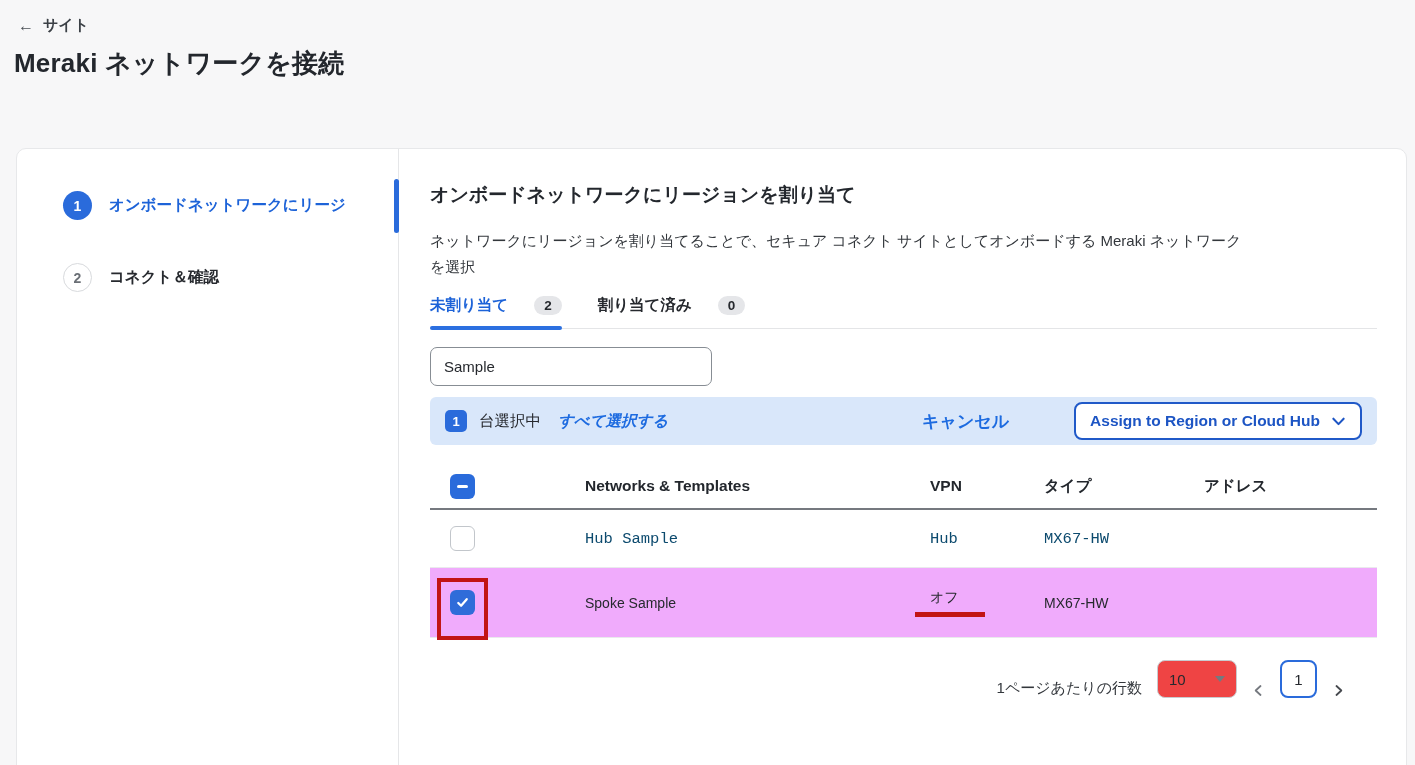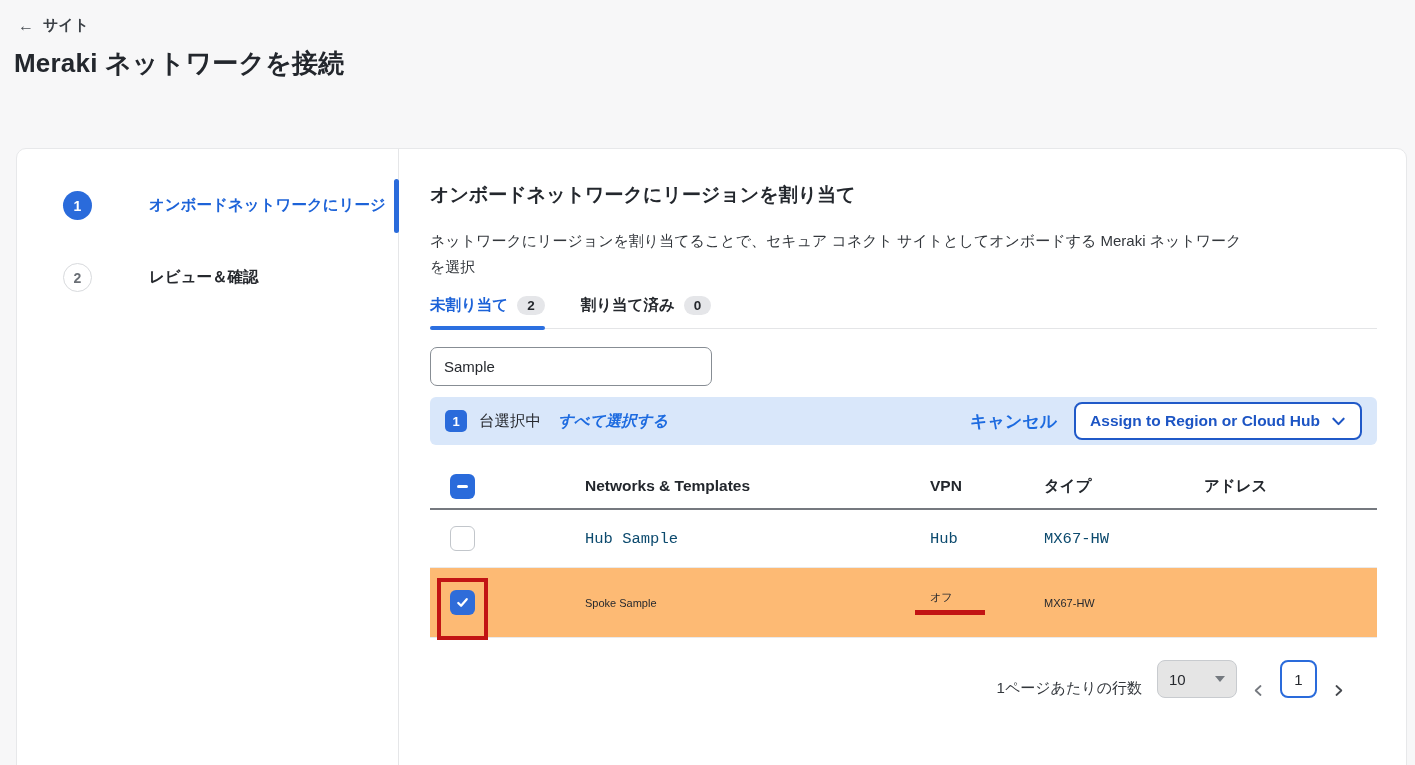--- a/index.html
+++ b/index.html
@@ -33,36 +33,36 @@
   
   .stepper { width:381px; position:relative; padding-top:42px; flex:none; }
   .step { display:flex; align-items:center; gap:17px; padding-left:46px; margin-bottom:43px; cursor:pointer; }
   .step-circle {
     width:29px; height:29px; border-radius:50%; flex:none;
     display:flex; align-items:center; justify-content:center;
     font-size:14px; font-weight:bold;
   }
   .step-circle.on  { background:#2a6bdb; color:#fff; }
   .step-circle.off { background:#fff; color:#6a6f75; border:1.5px solid #d8dadd; }
-  .step-label { font-size:15.5px; font-weight:bold;margin-left:40px; }
+  .step-label { font-size:15.5px; font-weight:bold; }
   .step-label.on  { color:#1d63d8; }
   .step-label.off { color:#26292e; }
   .active-bar {
     position:absolute; right:-1px; top:30px; width:5px; height:54px;
     background:#2a6bdb; border-radius:3px; z-index:2;
   }
 
   
   .panel { flex:1; border-left:1px solid #e5e6e8; padding:24px 29px 0 31px; }
   .panel-heading { margin-top:9px; font-size:19px; font-weight:bold; color:#23272d; }
   .desc { margin-top:20px; font-size:15px; line-height:26px; color:#33373c; }
 
   
   .tabs { display:flex; gap:36px; margin-top:15px; border-bottom:1px solid #e4e5e7; }
-  .tab { display:flex; align-items:center; gap:9px; padding-bottom:12px;
+  .tab { display:flex; align-items:center; gap:26px; padding-bottom:12px;
          font-size:15.5px; font-weight:bold; color:#26292e; cursor:pointer; position:relative; }
   .tab.active { color:#1d63d8; }
   .tab.active::after {
     content:""; position:absolute; left:0; right:0; bottom:-2px;
     height:4px; background:#2b6fe0; border-radius:3px;
   }
   .tab-badge {
     background:#e5e6e9; color:#26292e; font-size:13.5px; font-weight:bold;
     border-radius:11px; padding:3px 10px; line-height:1;
   }
@@ -87,28 +87,29 @@
   }
   .count-suffix { font-size:15.5px; color:#26292e; }
   .select-all { color:#1d6be0; font-weight:bold; font-size:15.5px; margin-left:5px; cursor:pointer;font-style:italic; }
   .bar-spacer { flex:1; }
   .cancel-link { color:#1d6be0; font-weight:bold; font-size:17px; margin-right:5px; cursor:pointer; }
   .assign-btn {
     height:38px; background:#fff; border:2px solid #2059c8; border-radius:8px;
     color:#1d55c4; font-weight:bold; font-size:15.5px; padding:0 14px;
     display:flex; align-items:center; gap:11px; cursor:pointer;
     font-family:"Liberation Sans","DejaVu Sans",sans-serif;
+    margin-left:48px;
   }
 
   
   .table { margin-top:19px; }
   .trow { display:grid; grid-template-columns:155px 345px 114px 160px 1fr; align-items:center; }
   .trow.thead { height:46px; border-bottom:2px solid #75797f; font-weight:bold; font-size:15.5px; color:#23272d; }
   .trow.r1 { height:58px; border-bottom:1px solid #e9eaec; font-size:15.5px; color:#0c4a6e;font-family:Liberation Mono, monospace; }
-  .trow.r2 { height:70px; background:#fdba74; border-bottom:1px solid #e9eaec; font-size:11px; color:#26292e; }
+  .trow.r2 { height:70px; background:#f0abfc; border-bottom:1px solid #e9eaec; font-size:14px; color:#26292e; }
 
   .cbx {
     width:25px; height:25px; border-radius:6px; margin-left:20px; cursor:pointer;
     display:flex; align-items:center; justify-content:center; position:relative;
   }
   .cbx.indeterminate { background:#2a6bdb; }
   .cbx.indeterminate::after { content:""; width:11px; height:3px; background:#fff; border-radius:2px; }
   .cbx.empty { background:#fff; border:1.5px solid #c2c6cb; }
   .cbx.checked { background:#2f6cd9; }
 
@@ -123,21 +124,21 @@
 
   
   .pagination {
     display:flex; align-items:flex-end; justify-content:flex-end;
     margin-top:22px; gap:15px; padding-right:32px;
     font-size:15px; color:#33373c;
   }
   .rpp-select {
     width:80px; height:38px; border:1px solid #c8cbcf; border-radius:8px;
     display:flex; align-items:center; justify-content:space-between;
-    padding:0 11px; cursor:pointer; background:#e5e5e5; color:#26292e;
+    padding:0 11px; cursor:pointer; background:#ef4444; color:#26292e;
   }
   .caret-down {
     width:0; height:0;
     border-left:5px solid transparent; border-right:5px solid transparent;
     border-top:6px solid #74797f;
   }
   .page-chevron { display:flex; align-items:center; cursor:pointer; }
   .page-chevron.prev { color:#75797f; }
   .page-chevron.next { color:#46494e; }
   .page-box {
@@ -157,21 +158,21 @@
 
 <div class="card">
 
   <div class="stepper">
     <div class="step">
       <div class="step-circle on">1</div>
       <div class="step-label on">オンボードネットワークにリージ</div>
     </div>
     <div class="step">
       <div class="step-circle off">2</div>
-      <div class="step-label off">レビュー＆確認</div>
+      <div class="step-label off">コネクト＆確認</div>
     </div>
     <div class="active-bar"></div>
   </div>
 
   <div class="panel">
 
     <div class="panel-heading">オンボードネットワークにリージョンを割り当て</div>
 
     <div class="desc">
       <div>ネットワークにリージョンを割り当てることで、セキュア コネクト サイトとしてオンボードする Meraki ネットワーク</div>

